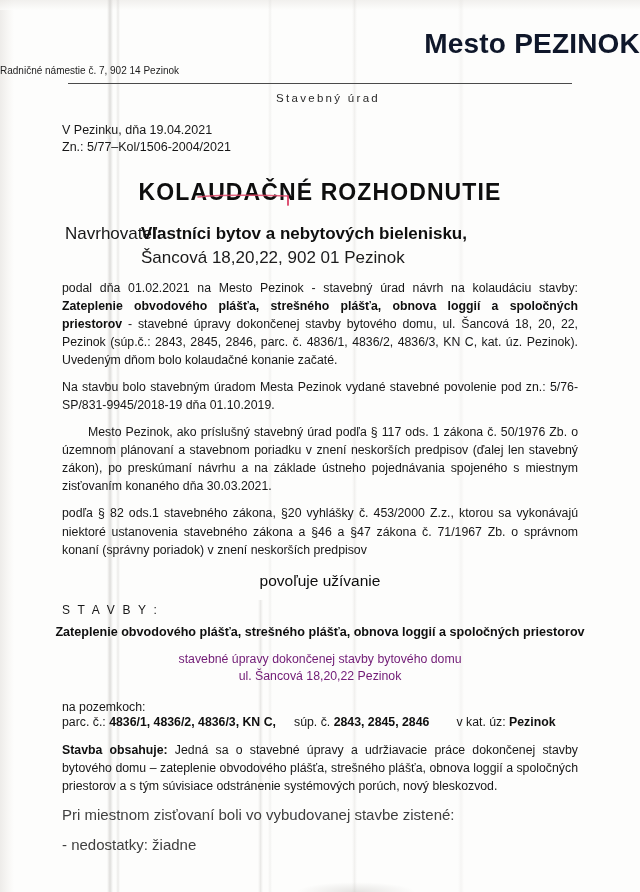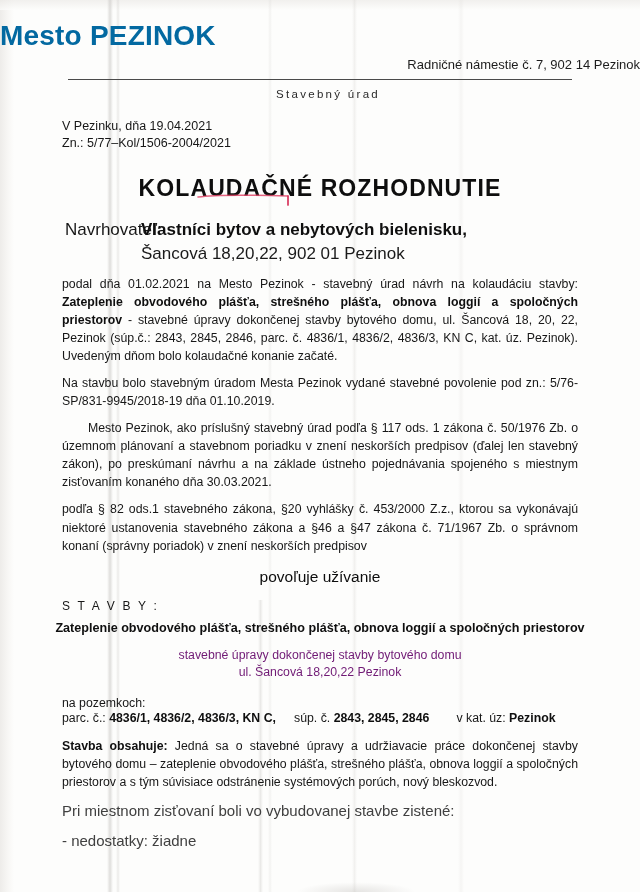--- a/index.html
+++ b/index.html
@@ -84,31 +84,31 @@
   
   .content {
     position: absolute;
     left: 0; top: 0;
     width: 640px;
     height: 892px;
   }
 
   
   .org-title {
-    text-align: left;
+    text-align: right;
     font-size: 28px;
     font-weight: bold;
     letter-spacing: .2px;
     margin: 0;
-    padding-top: 20px;
-    color: #0369a1;
+    padding-top: 28px;
+    color: #0f172a;
   }
   .org-address {
-    text-align: right;
-    font-size: 13px;
+    text-align: left;
+    font-size: 10px;
     margin: 5px 0 0 0;
     color: #1d1d1d;
   }
   .rule {
     width: 504px;
     margin: 7px auto 0 auto;
     border: 0;
     border-top: 1.2px solid #4a4a4a;
   }
   .org-dept {

